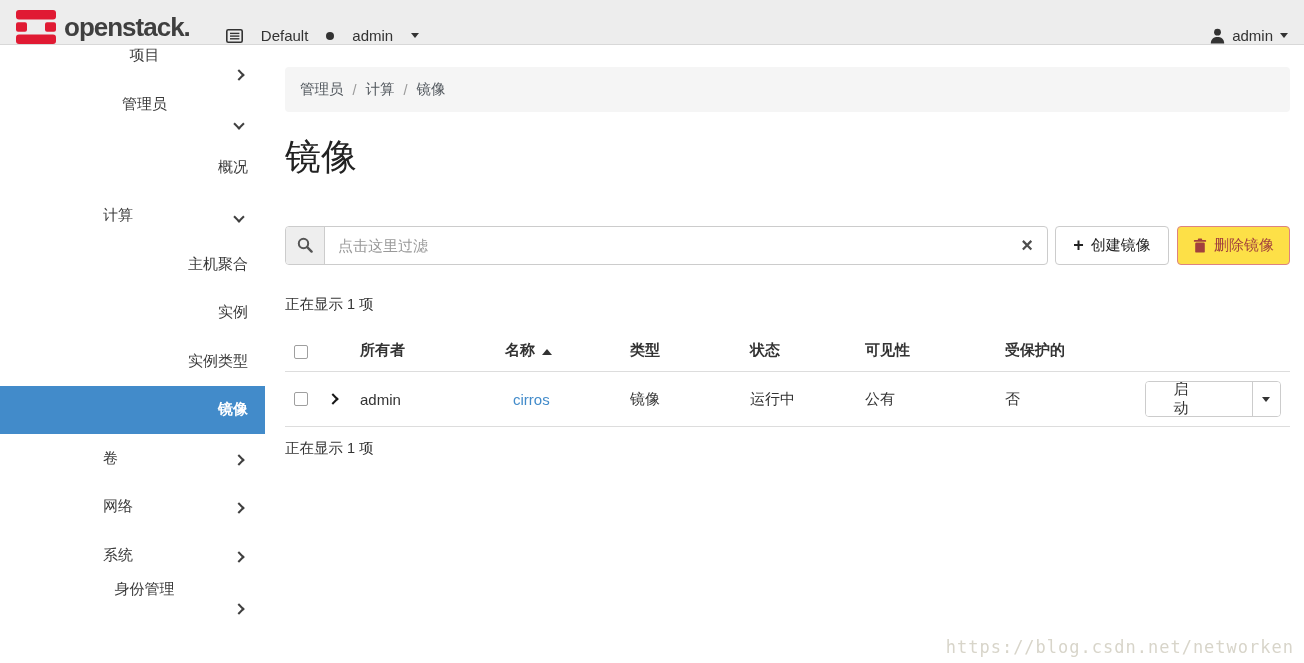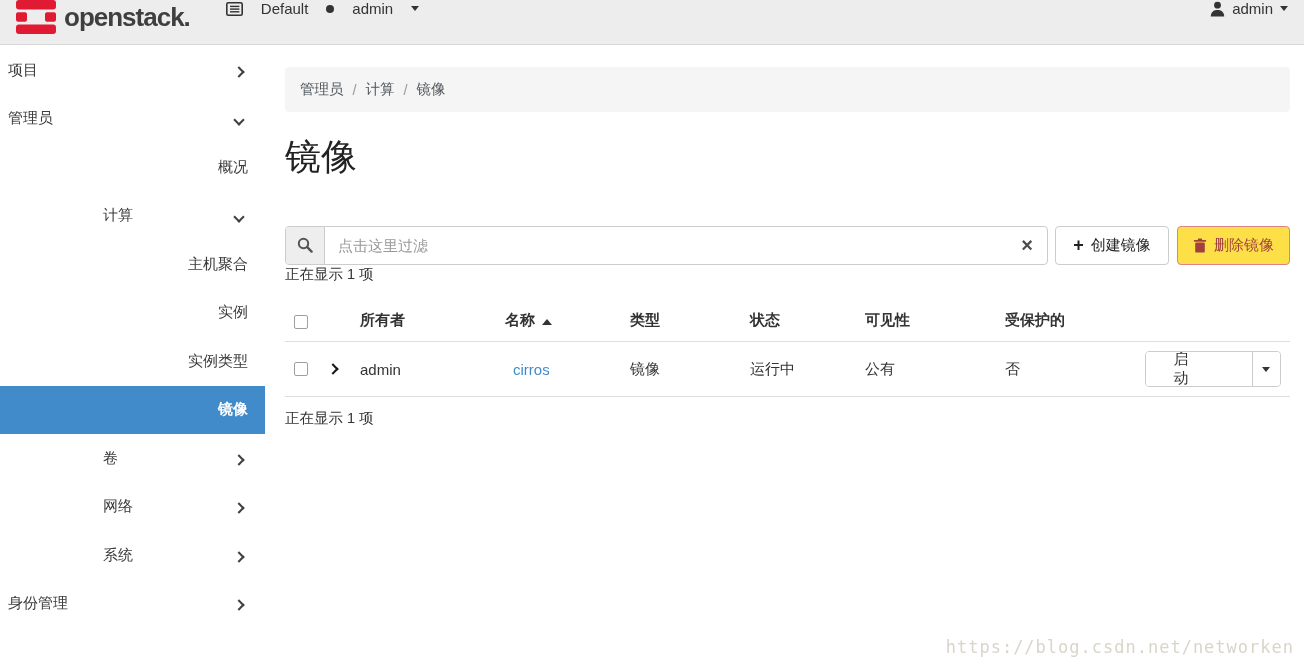--- a/index.html
+++ b/index.html
@@ -1,55 +1,55 @@
 <!DOCTYPE html>
 <html><head>
 <meta charset="utf-8">
 <style>
   * { margin:0; padding:0; box-sizing:border-box; }
   html,body { width:1304px; height:663px; overflow:hidden; background:#fff;
     font-family:"Liberation Sans","DejaVu Sans",sans-serif; color:#333; }
 
   
   .navbar { height:45px; background:#ededed; border-bottom:1px solid #d8d8d8;
-    display:flex; align-items:flex-start; padding:0 16px; }
+    display:flex; align-items:flex-end; padding:0 16px; }
   .brand { display:flex; align-items:center; cursor:pointer; }
   .brand-text { font-size:26px; font-weight:bold; color:#3f3f3f; letter-spacing:-1px; margin-left:8px; }
   .ctx-switcher { display:flex; align-items:center; margin-left:36px; font-size:15px; color:#333; cursor:pointer; gap:18px; }
   .user-menu { margin-left:auto; display:flex; align-items:center; gap:7px; font-size:15px; cursor:pointer; }
   .dot { width:8px; height:8px; border-radius:50%; background:#333; display:inline-block; }
   .caret { width:0; height:0; border-left:4.5px solid transparent; border-right:4.5px solid transparent;
     border-top:5px solid #333; display:inline-block; }
 
   
   .layout { display:flex; height:618px; }
 
   
   .sidebar { width:265px; flex:0 0 265px; padding-top:1px; }
   .nav-item { height:48.5px; display:flex; align-items:center; font-size:15px; color:#3b3b3b; cursor:pointer; }
   .nav-item .label { flex:0 0 auto; }
-  .lvl1 { padding-left:8px; }
+  .lvl1 { padding-left:24px;flex-direction:column; }
   .lvl2 { padding-left:103px; }
   .lvl1 .chev-box, .lvl2 .chev-box { margin-left:auto; margin-right:22px; }
   .lvl3 { justify-content:flex-end; padding-right:17px; }
   .nav-item.selected { background:#428bca; color:#fff; font-weight:bold; }
   .chev { width:8px; height:8px; border-right:2.5px solid #3f3f3f; border-bottom:2.5px solid #3f3f3f; display:inline-block; }
   .chev.right { transform:rotate(-45deg); }
   .chev.down  { transform:rotate(45deg); margin-top:-3px; }
 
   
   .main { flex:1; padding:22px 14px 0 20px; position:relative; }
   .breadcrumb { background:#f5f5f5; border-radius:4px; height:45px; display:flex; align-items:center;
     padding:0 15px; font-size:14.5px; color:#515善25c; }
   .breadcrumb .bc-link { color:#51575d; cursor:pointer; }
   .breadcrumb .bc-sep { margin:0 9px; color:#9a9a9a; }
   .page-title { font-size:36px; font-weight:400; color:#222; margin:21px 0 44px 0; line-height:1.35; }
 
   
-  .filter-row { display:flex; height:39px; }
+  .filter-row { display:flex; height:39px; margin-bottom:30px; }
   .input-group { flex:1; display:flex; border:1px solid #ccc; border-radius:4px; background:#fff; overflow:hidden; }
   .search-addon { width:39px; background:#eee; border-right:1px solid #ccc; display:flex; align-items:center; justify-content:center; cursor:pointer; }
   .filter-input { flex:1; border:none; outline:none; padding:0 13px; font-size:15px; color:#555; font-family:inherit; background:transparent; }
   .filter-input::placeholder { color:#999; }
   .clear-btn { width:40px; display:flex; align-items:center; justify-content:center; font-size:20px; font-weight:bold; color:#4d4d4d; cursor:pointer; }
   .btn { display:flex; align-items:center; justify-content:center; border-radius:4px; font-size:15px; cursor:pointer; gap:7px; }
   .btn-create { width:114px; margin-left:7px; background:#fff; border:1px solid #ccc; color:#222; }
   .plus-glyph { font-weight:bold; font-size:18px; line-height:1; }
   .btn-delete { width:113px; margin-left:8px; background:#fde047; border:1px solid #dd8380; color:#a2403d; }
 

